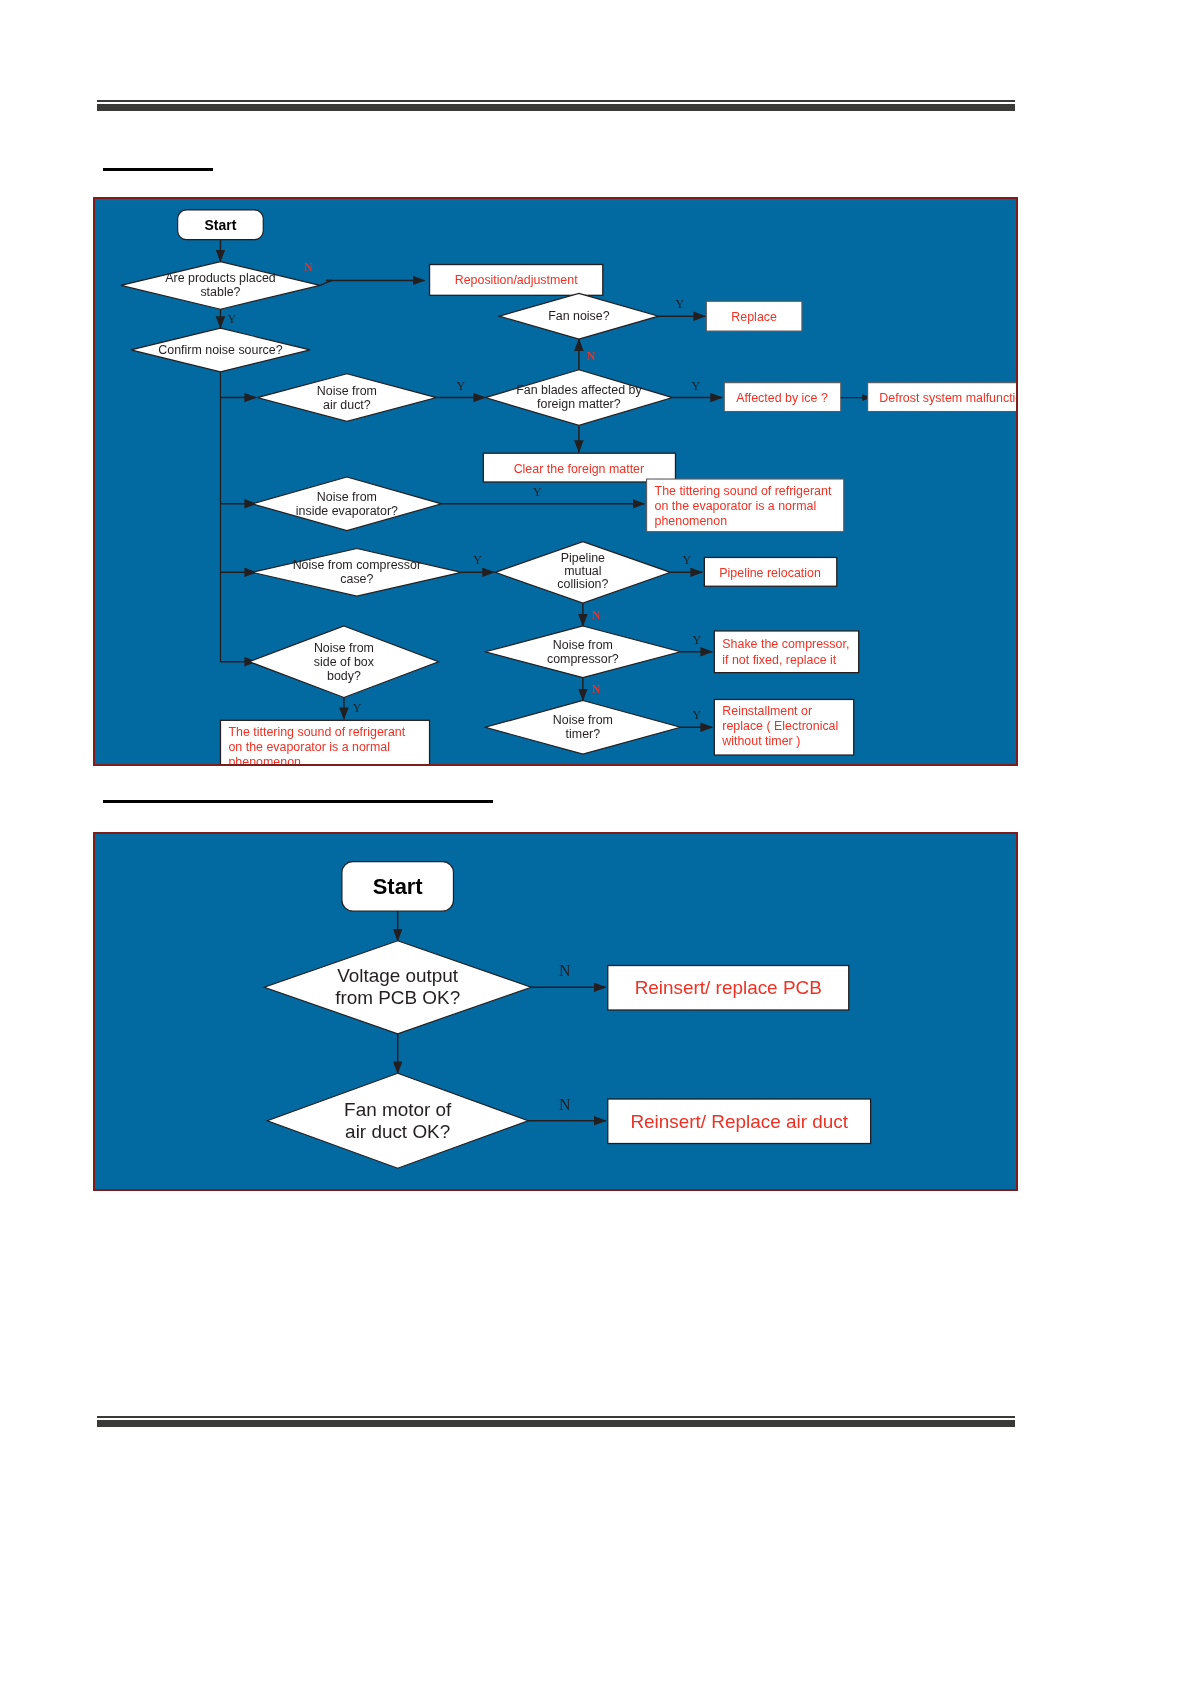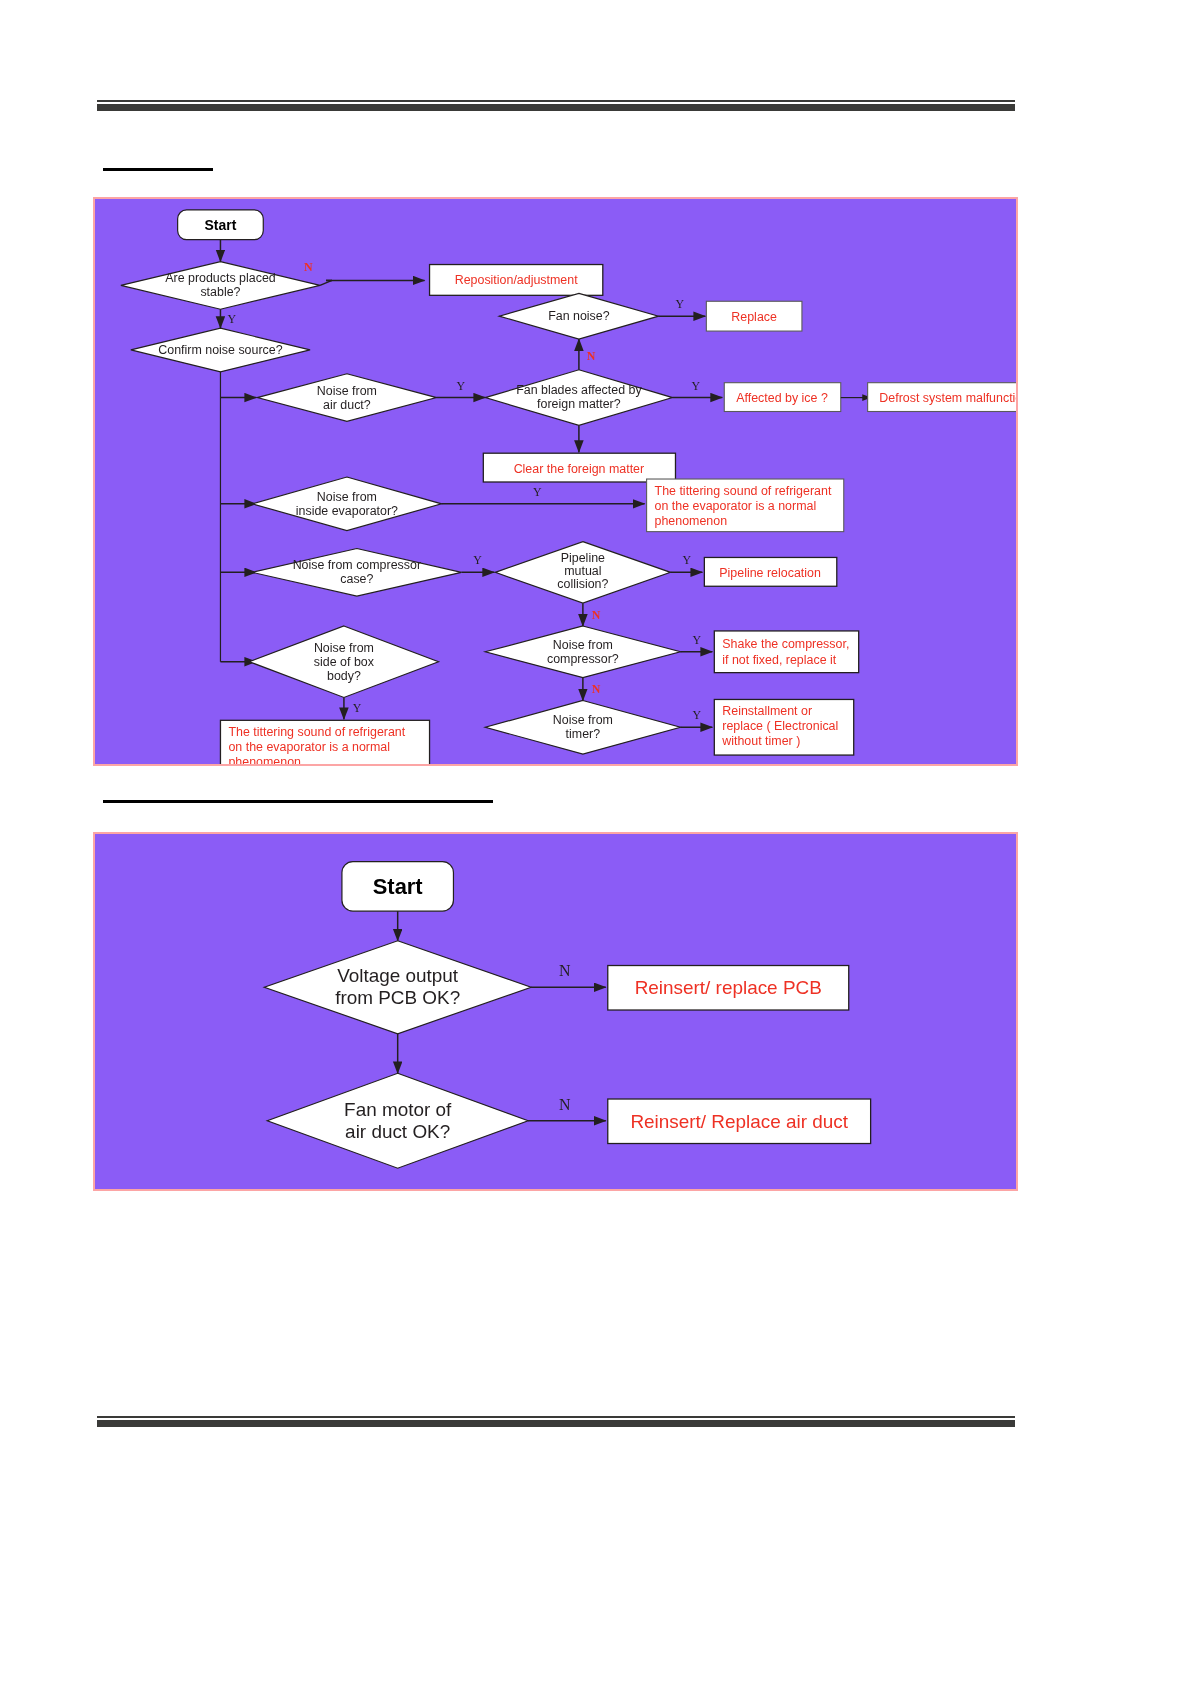--- a/index.html
+++ b/index.html
@@ -45,22 +45,22 @@
     position: absolute;
     background: #000000;
     height: 3px;
   }
   #heading-mark-1 { left: 103px; top: 168px; width: 110px; }
   #heading-mark-2 { left: 103px; top: 800px; width: 390px; }
 
   
   .chart-frame {
     position: absolute;
-    border: 2px solid #fca5a5;
-    background: #8b5cf6;
+    border: 2px solid #7f1d1d;
+    background: #0369a1;
     box-sizing: border-box;
   }
   #chart-frame-1 {
     left: 93px;
     top: 197px;
     width: 925px;
     height: 569px;
   }
   #chart-frame-2 {
     left: 93px;

